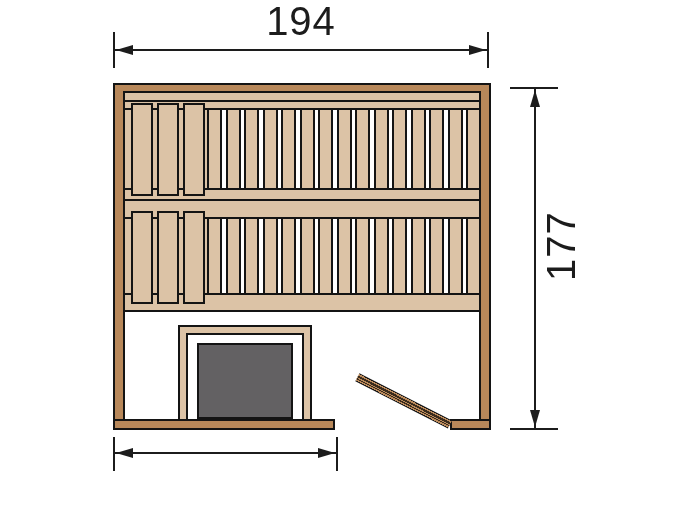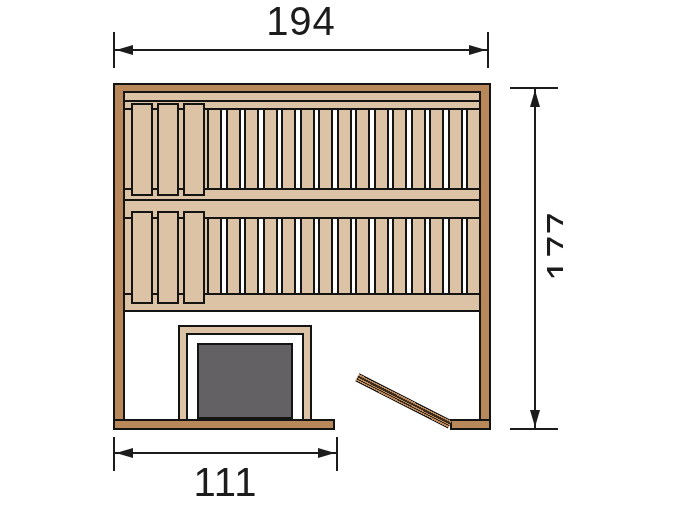--- a/index.html
+++ b/index.html
@@ -1,20 +1,21 @@
 <!DOCTYPE html>
 <html style="--wall: #b8885a; --wood: #dcc3a6; --gray: #636163; --outline: #141414; --bg: #ffffff; --gapw: #ffffff; --stripe: #3a2b1c; --dim: #1c1c1c;"><head>
 <meta charset="utf-8">
 <style>
   html,body{margin:0;padding:0;background:#fff;}
   .canvas{
     position:relative;width:563px;height:525px;overflow:hidden;
     background:var(--bg,#fff);
     font-family:"Liberation Sans", sans-serif;
     color:var(--dim,#1c1c1c);
+    padding-left:36px;
   }
   .abs{position:absolute;box-sizing:border-box;}
 
   
   .wall{background:var(--wall);border:2px solid var(--outline);}
   .wall-top   {left:113px;top:83px;width:378px;height:10px;}
   .wall-left  {left:113px;top:91px;width:12px;height:328px;border-top:none;border-bottom:none;}
   .wall-right {left:479px;top:91px;width:12px;height:328px;border-top:none;border-bottom:none;}
   .wall-bl    {left:113px;top:419px;width:222px;height:11px;}
   .wall-br    {left:450px;top:419px;width:41px;height:11px;}
@@ -100,21 +101,20 @@
 
   <div class="abs dim-label label-right">177</div>
   <div class="abs dim-right">
     <div class="tick tick-a"></div>
     <div class="tick tick-b"></div>
     <div class="dline"></div>
     <div class="arrow arrow-a"></div>
     <div class="arrow arrow-b"></div>
   </div>
 
-  <div class="abs dim-label label-bottom">111</div>
   <div class="abs dim-bottom">
     <div class="tick tick-a"></div>
     <div class="tick tick-b"></div>
     <div class="dline"></div>
     <div class="arrow arrow-a"></div>
     <div class="arrow arrow-b"></div>
   </div>
 
   <div class="abs wall wall-top"></div>
   <div class="abs wall wall-left"></div>

